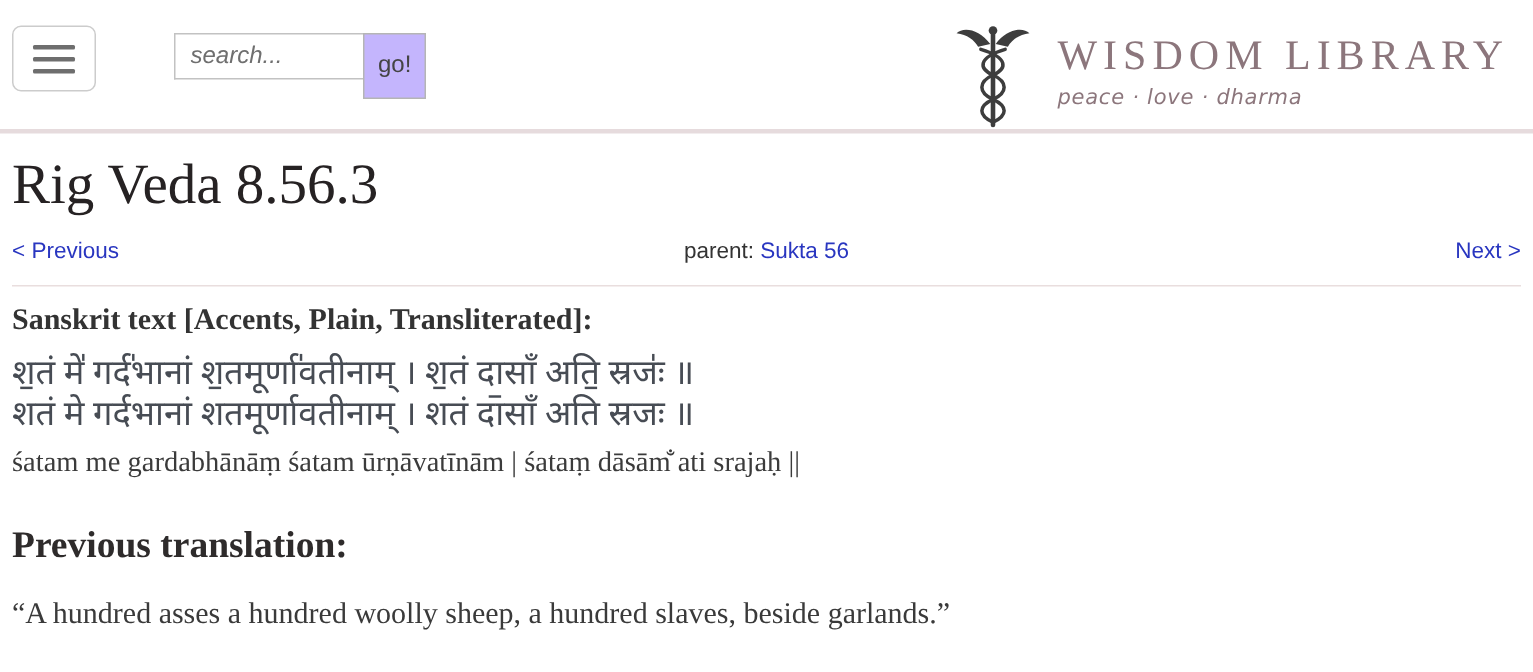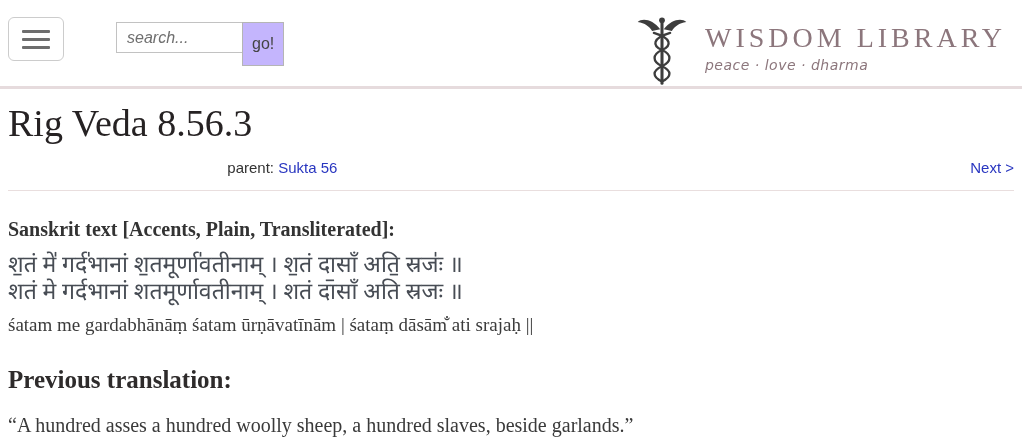--- a/index.html
+++ b/index.html
@@ -105,21 +105,21 @@
   .nav-row .left  { flex: 1; text-align: left; }
   .nav-row .mid   { flex: 1.2; text-align: center; white-space: nowrap; }
   .nav-row .right { flex: 1; text-align: right; }
   a.link { color: #2936c0; text-decoration: none; cursor: pointer; }
 
   .sanskrit-heading {
     font-family: "Liberation Serif", "DejaVu Serif", serif;
     font-weight: 700;
     font-size: 20px;
     color: #333;
-    margin: 27px 0 10px 0;
+    margin: 11px 0 10px 0;
   }
   .deva {
     font-family: "Liberation Serif", "DejaVu Serif", serif;
     font-size: 23px;
     line-height: 27px;
     color: #474c54;
     margin: 0;
   }
   .translit {
     font-family: "Liberation Serif", "DejaVu Serif", serif;
@@ -171,20 +171,23 @@
       <div class="logo-title">WISDOM LIBRARY</div>
       <div class="logo-tagline">peace · love · dharma</div>
     </div>
   </div>
 </div>
 
 <div class="main">
   <h1 class="page-title">Rig Veda 8.56.3</h1>
 
   <div class="nav-row">
+    <div class="left">
+      <a class="link">&lt; Previous</a>
+    </div>
     <div class="mid">
       <span>parent:</span>
       <a class="link">Sukta 56</a>
     </div>
     <div class="right">
       <a class="link">Next &gt;</a>
     </div>
   </div>
 
   <h4 class="sanskrit-heading">Sanskrit text [Accents, Plain, Transliterated]:</h4>

